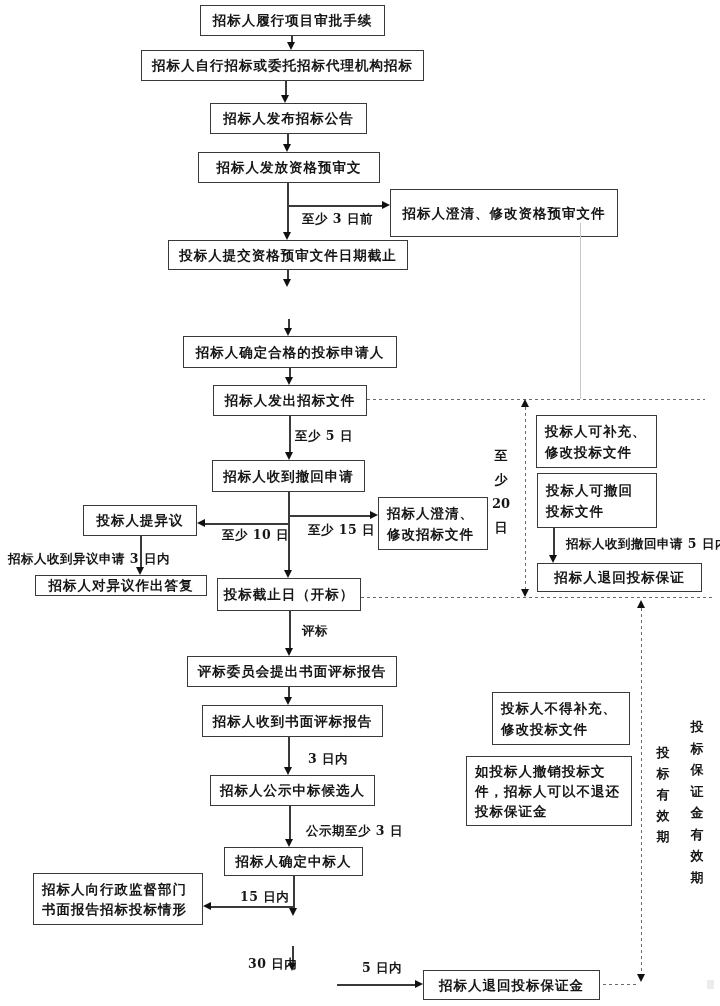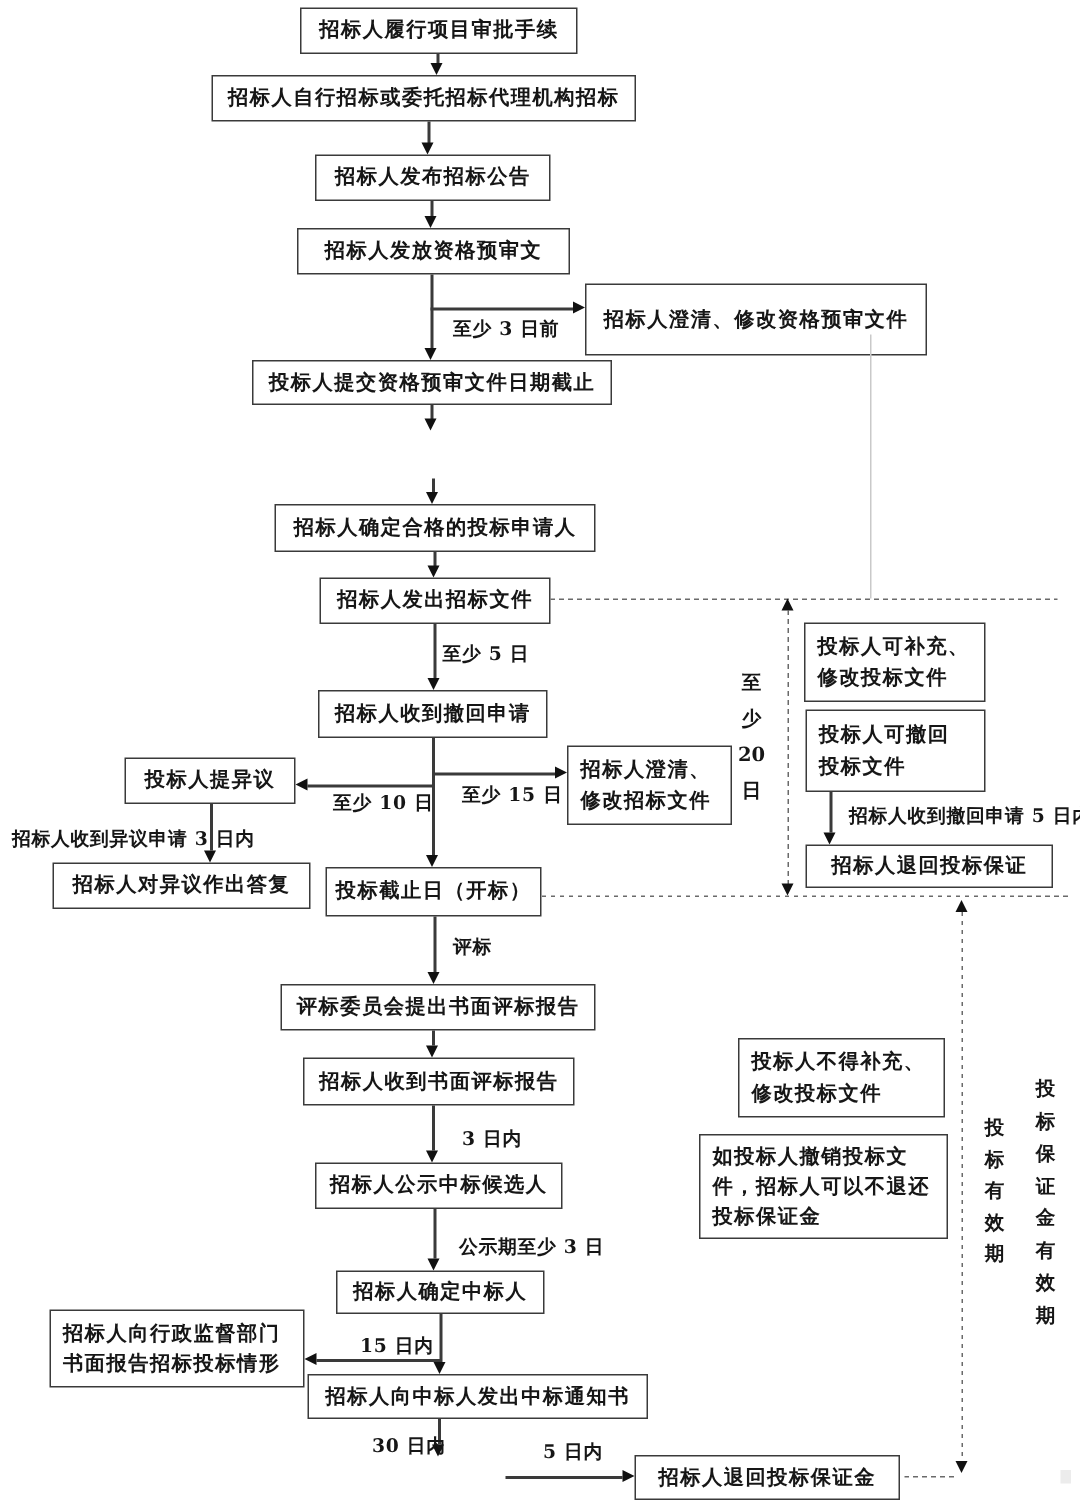--- a/index.html
+++ b/index.html
@@ -35,27 +35,26 @@
   <div class="box" style="left:210px;top:103px;width:157px;height:31px">招标人发布招标公告</div>
   <div class="box" style="left:198px;top:152px;width:182px;height:31px">招标人发放资格预审文</div>
   <div class="box" style="left:390px;top:189px;width:228px;height:48px">招标人澄清、修改资格预审文件</div>
   <div class="box" style="left:168px;top:240px;width:240px;height:30px">投标人提交资格预审文件日期截止</div>
   <div class="box" style="left:183px;top:336px;width:214px;height:32px">招标人确定合格的投标申请人</div>
   <div class="box" style="left:213px;top:385px;width:154px;height:31px">招标人发出招标文件</div>
   <div class="box" style="left:212px;top:460px;width:153px;height:32px">招标人收到撤回申请</div>
   <div class="box ml" style="left:378px;top:497px;width:110px;height:53px">招标人澄清、
 修改招标文件</div>
   <div class="box" style="left:83px;top:505px;width:114px;height:31px">投标人提异议</div>
-  <div class="box" style="left:35px;top:575px;width:172px;height:31px">招标人对异议作出答复</div>
+  <div class="box" style="left:35px;top:575px;width:172px;height:21px">招标人对异议作出答复</div>
   <div class="box" style="left:217px;top:578px;width:144px;height:33px">投标截止日（开标）</div>
   <div class="box" style="left:187px;top:656px;width:210px;height:31px">评标委员会提出书面评标报告</div>
   <div class="box" style="left:202px;top:705px;width:181px;height:32px">招标人收到书面评标报告</div>
   <div class="box" style="left:210px;top:775px;width:165px;height:31px">招标人公示中标候选人</div>
   <div class="box" style="left:224px;top:847px;width:139px;height:29px">招标人确定中标人</div>
-  <div class="box" style="left:205px;top:916px;width:227px;height:30px">招标人向中标人发出中标通知书</div>
   <div class="box" style="left:423px;top:970px;width:177px;height:30px">招标人退回投标保证金</div>
   <div class="box ml" style="left:33px;top:873px;width:170px;height:52px">招标人向行政监督部门
 书面报告招标投标情形</div>
 
   <div class="box ml" style="left:536px;top:415px;width:121px;height:53px">投标人可补充、
 修改投标文件</div>
   <div class="box ml" style="left:537px;top:473px;width:120px;height:55px">投标人可撤回
 投标文件</div>
   <div class="box" style="left:537px;top:563px;width:165px;height:29px">招标人退回投标保证</div>
   <div class="box ml" style="left:492px;top:692px;width:138px;height:53px">投标人不得补充、

